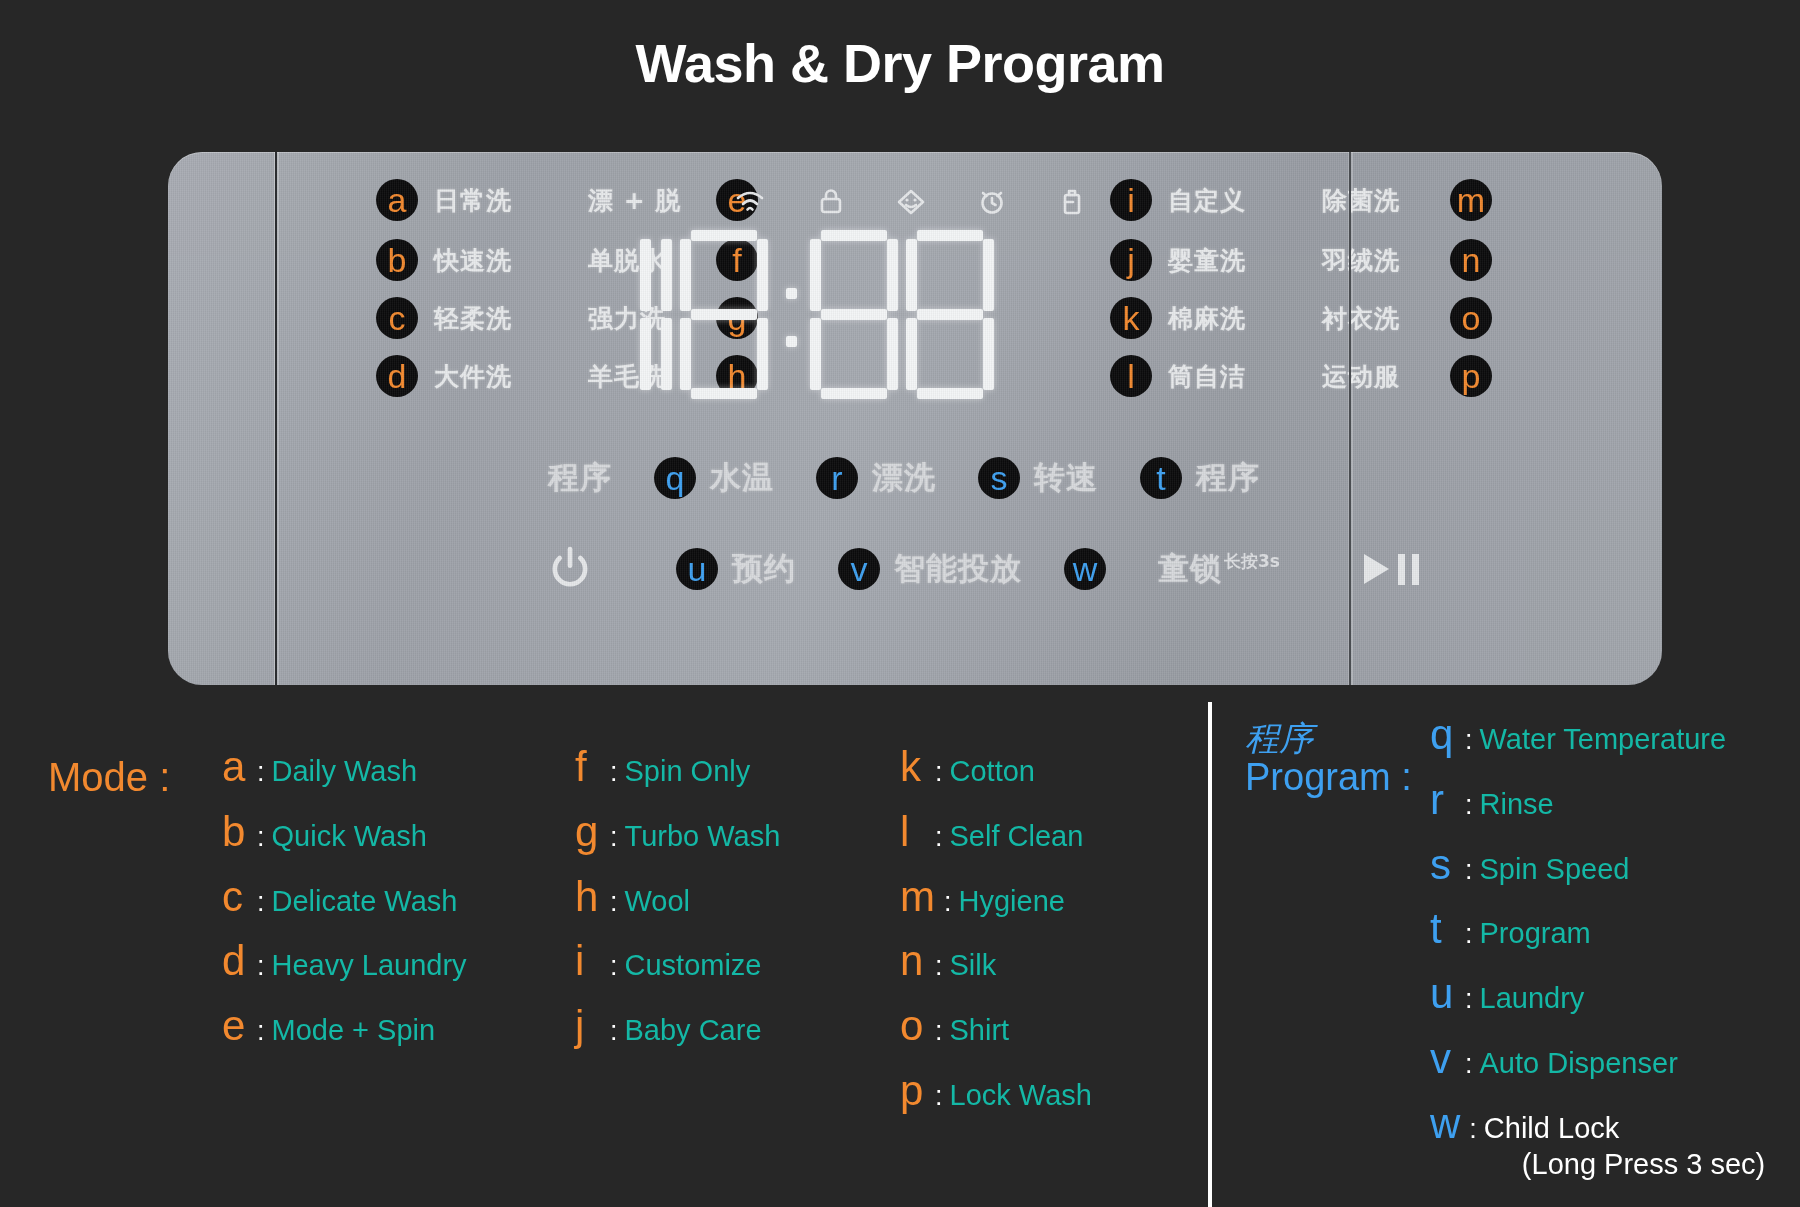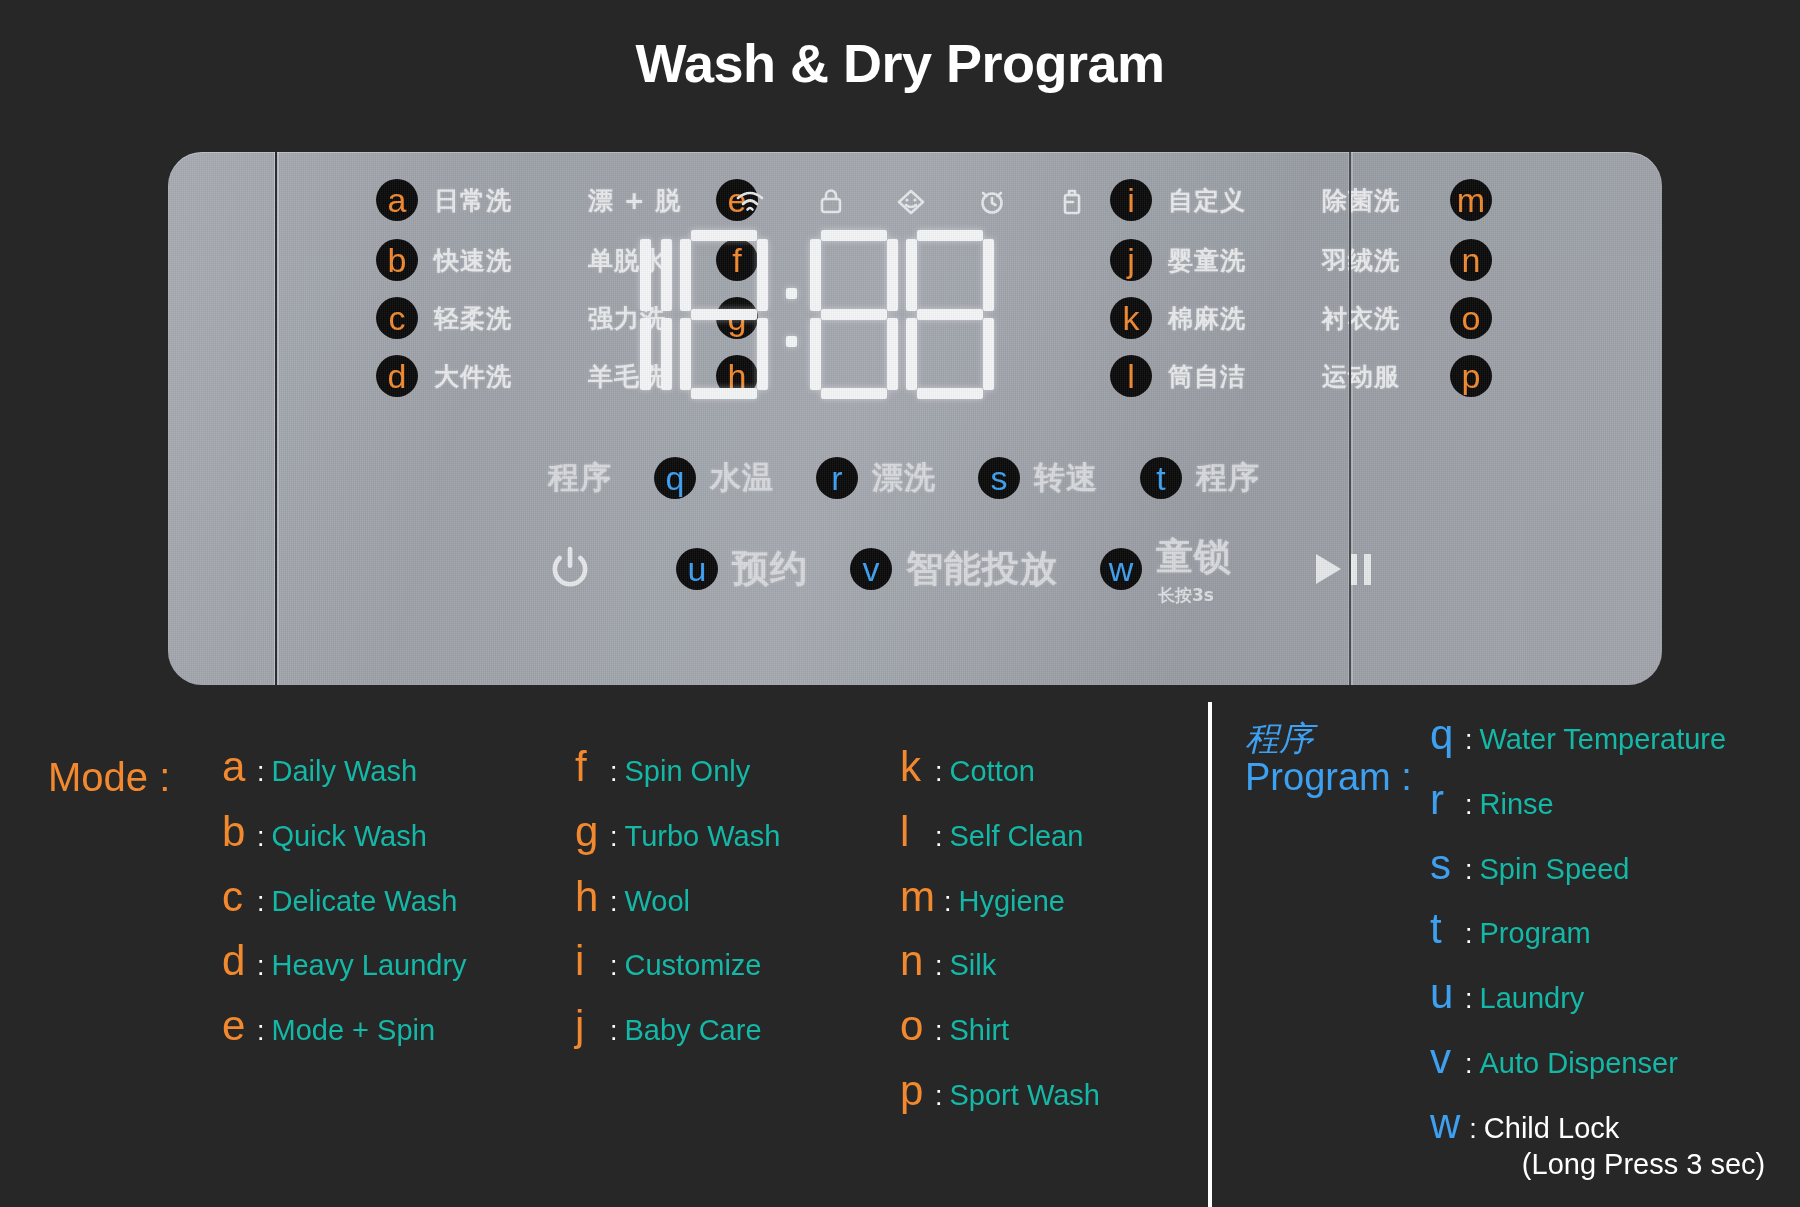--- a/index.html
+++ b/index.html
@@ -133,29 +133,29 @@
   #progrow .cn{font-size:31px;}
   .sp36{width:42px;}
   .sp14{width:14px;}
 
   
   #btnrow{
     position:absolute;left:380px;top:382px;
     width:1010px;height:70px;
     display:flex;align-items:center;
   }
-  #btnrow .cn{font-size:37px;}
+  #btnrow .cn{font-size:31px;}
   .pwr{width:44px;height:44px;}
   .pwr path,.pwr line{stroke:#e6e8ea;fill:none;stroke-width:3.4;stroke-linecap:round;}
   .playpause{display:flex;align-items:center;gap:9px;}
   .tri{width:0;height:0;border-left:25px solid #e6e8ea;
        border-top:15px solid transparent;border-bottom:15px solid transparent;}
   .bars{display:flex;gap:7px;}
   .bars span{display:block;width:7px;height:31px;background:#e6e8ea;}
-  .childwrap{position:relative;display:flex;flex-direction:column;align-items:flex-start;}
+  .childwrap{position:relative;display:flex;flex-direction:row;align-items:flex-start;margin-left:38px;}
   .sublbl{
     color:#dcdee1;font-size:17px;font-weight:bold;margin-top:2px;margin-left:2px;
     font-family:"DejaVu Sans","Liberation Sans",sans-serif;
   }
 
   
   #legend{position:absolute;left:0;top:700px;width:1800px;height:507px;}
   .vdiv{position:absolute;left:1208px;top:2px;width:4px;height:505px;background:#ffffff;}
 
   .leghead{
@@ -486,21 +486,21 @@
       <span class="desc">Silk</span>
     </div>
     <div class="legitem">
       <span class="key">o</span>
       <span class="sep">:</span>
       <span class="desc">Shirt</span>
     </div>
     <div class="legitem">
       <span class="key">p</span>
       <span class="sep">:</span>
-      <span class="desc">Sport Wash</span>
+      <span class="desc">Lock Wash</span>
     </div>
   </div>
 
   <div class="legcol" id="col4">
     <div class="legitem">
       <span class="key blue">q</span>
       <span class="sep">:</span>
       <span class="desc">Water Temperature</span>
     </div>
     <div class="legitem">

